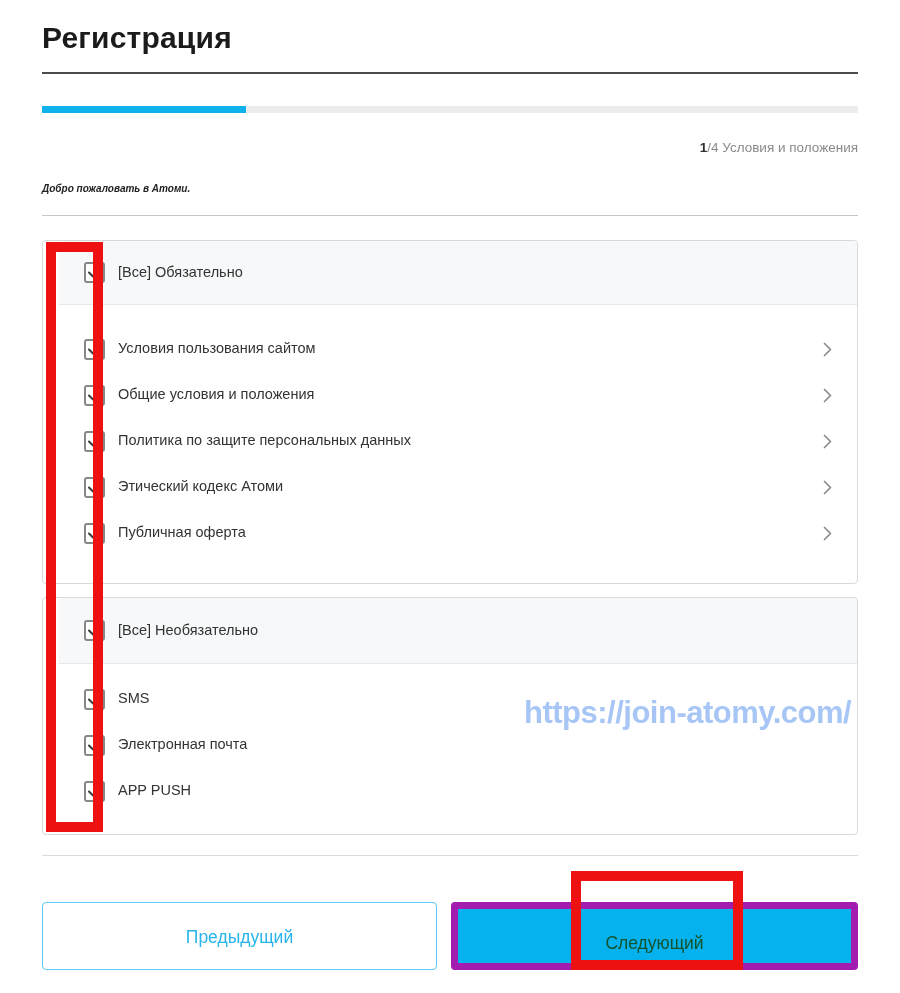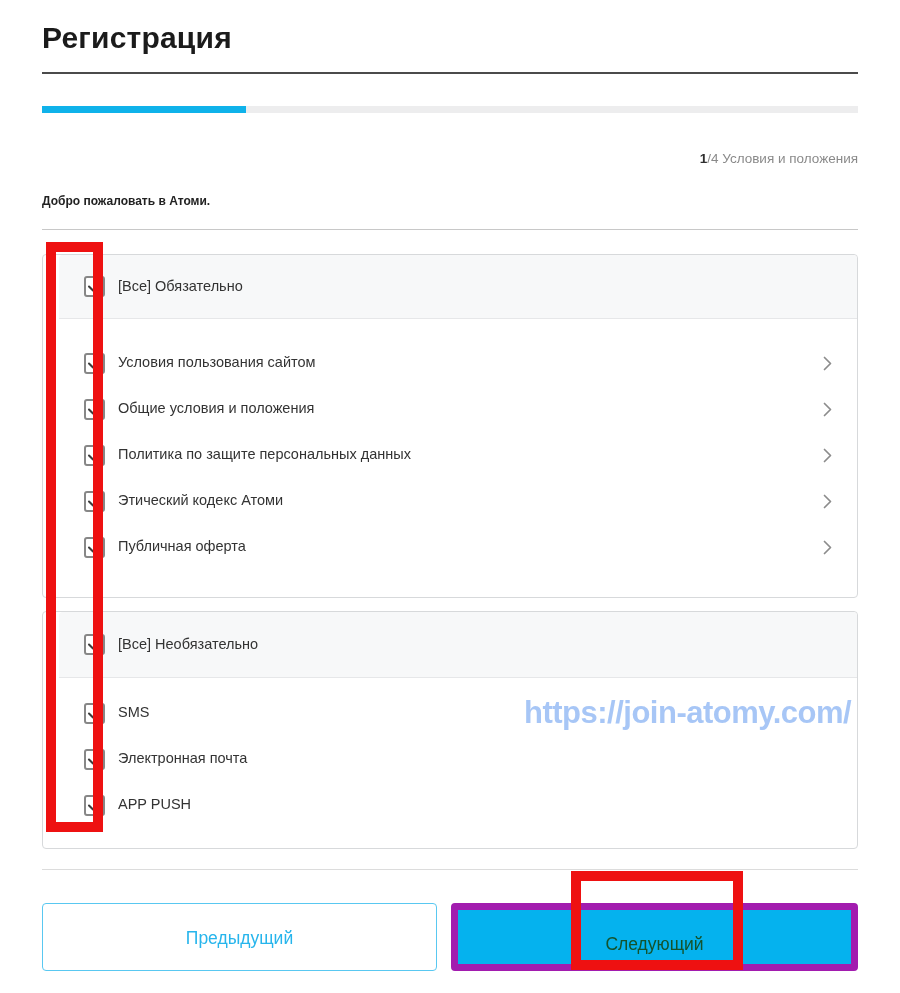--- a/index.html
+++ b/index.html
@@ -20,33 +20,34 @@
     color: #1b1b1b;
     line-height: 1.2;
     letter-spacing: 0.2px;
   }
   .title-rule { margin-top: 16px; border-top: 2px solid #4b4b4b; }
 
   .progress-track { margin-top: 32px; height: 7px; background: #ededee; }
   .progress-fill { height: 100%; background: #0fb2ea; }
 
   .step-line {
-    margin-top: 38px;
+    margin-top: 27px;
     text-align: right;
     font-size: 13.5px;
     color: #8a8a8a;
     line-height: 1.2;
   }
   .step-line .step-current { color: #2e2e2e; font-weight: 700; }
 
   .welcome {
     margin-top: 27px;
-    font-size: 12px;
+    font-size: 10px;
     font-weight: 700;
     color: #222;
+    font-style: italic;
   }
   .sep-rule { margin-top: 21px; border-top: 1px solid #c8c8c8; }
 
   .agree-box {
     border: 1px solid #d7d9db;
     border-radius: 4px;
     background: #fff;
     padding-left: 16px;
   }
   .agree-box.required { margin-top: 24px; }
@@ -94,21 +95,21 @@
   }
 
   .chevron {
     margin-left: auto;
     display: inline-flex;
     align-items: center;
   }
 
   .bottom-rule { margin-top: 20px; border-top: 1px solid #dcdcdc; }
 
-  .button-row { margin-top: 33px; display: flex; gap: 14px; }
+  .button-row { margin-top: 46px; display: flex; gap: 14px; }
   .btn {
     flex: 1 1 0;
     height: 68px;
     border-radius: 4px;
     font-family: inherit;
     font-size: 17.5px;
     cursor: pointer;
     line-height: 68px;
     text-align: center;
   }

